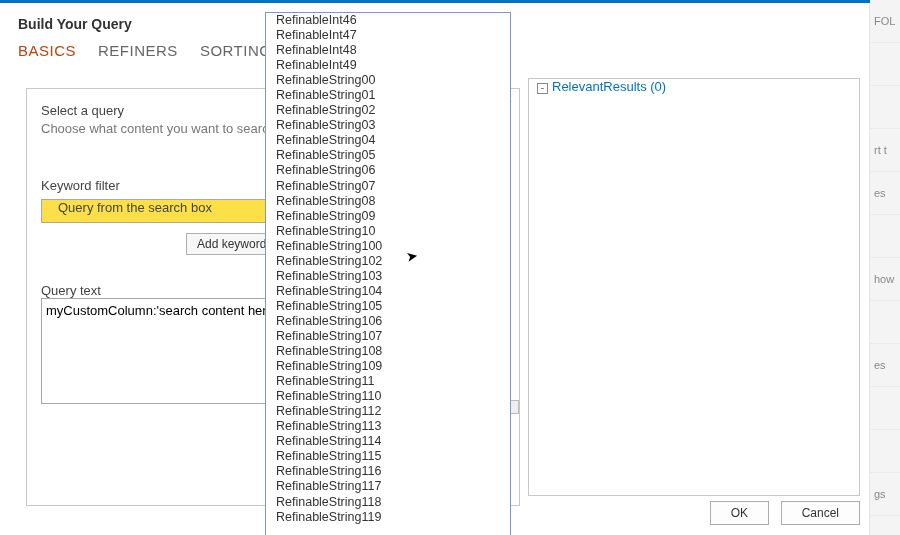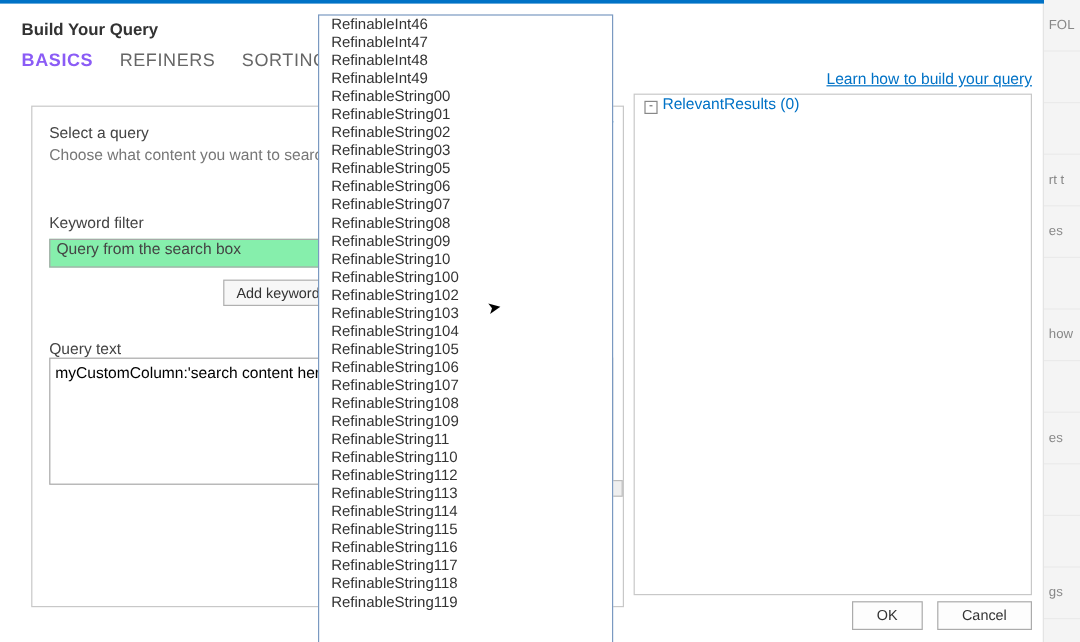--- a/index.html
+++ b/index.html
@@ -5,27 +5,27 @@
   html,body{margin:0;padding:0;font-family:"Segoe UI",Arial,sans-serif;font-size:13px;color:#444;background:#fff;width:900px;height:535px;overflow:hidden}
   .page{position:relative;width:900px;height:535px}
   .bg-strip{position:absolute;right:0;top:0;width:30px;height:535px;background:#f4f4f4;border-left:1px solid #e4e4e4}
   .bg-strip .row{height:42px;border-bottom:1px solid #eaeaea;line-height:42px;font-size:11px;padding-left:4px;color:#888;white-space:nowrap}
   .bg-strip .blue{color:#0072c6}
   .topbar{position:absolute;left:0;right:30px;top:0;height:3px;background:#0072c6}
   .dialog{position:absolute;left:8px;top:6px;right:32px;bottom:4px;background:#fff}
   h1{margin:10px 0 10px 10px;font-size:14px;font-weight:700;color:#333}
   .tabs{margin:0 0 6px 10px}
   .tabs span{display:inline-block;margin-right:22px;font-size:15px;letter-spacing:.5px;color:#666}
-  .tabs span.active{color:#8b5cf6;font-weight:700}
+  .tabs span.active{color:#c2410c;font-weight:400}
   .panel{position:absolute;left:18px;top:82px;width:492px;height:416px;border:1px solid #c8c8c8;padding:0}
   .inner{padding:14px 14px 0 14px}
   .lbl{color:#444}
   .hint{color:#777;margin-top:2px;line-height:1.35}
   .link{color:#0072c6;text-decoration:underline;cursor:pointer}
-  .select{margin-top:6px;width:225px;height:22px;border:1px solid #a8a8a8;background:#86efac;padding:0 5px;font-size:13px;position:relative}
+  .select{margin-top:6px;width:225px;height:22px;border:1px solid #a8a8a8;background:#fde047;padding:0 16px;font-size:13px;position:relative}
   .select::after{content:"";position:absolute;right:4px;top:4px;width:10px;height:12px;background:linear-gradient(#555,#555) center/6px 1px no-repeat,linear-gradient(#555,#555) center/6px 1px no-repeat;transform:none}
   .select .arrows{position:absolute;right:2px;top:1px;font-size:9px;line-height:9px;color:#555}
   .btn{display:inline-block;border:1px solid #b0b0b0;background:#f7f7f7;padding:3px 10px;font-size:12px;color:#333;cursor:pointer}
   .addkw{margin-top:10px;margin-left:145px}
   .qtext{margin-top:28px}
   textarea{width:460px;height:96px;border:1px solid #a8a8a8;font-family:inherit;font-size:13px;padding:4px;resize:none}
   .phantom-link{position:absolute;left:493px;top:82px;color:#0072c6;font-size:13px}
   .learn{position:absolute;right:8px;top:52px;color:#0072c6;font-size:13px}
   .preview{position:absolute;right:8px;top:72px;width:330px;height:416px;border:1px solid #c8c8c8}
   .preview h2{margin:6px 0 2px 8px;font-size:17px;font-weight:400;color:#333}
@@ -58,21 +58,20 @@
       <div class="row"></div>
       <div class="row">gs</div>
       <div class="row blue"></div>
     </div>
   <div class="topbar"></div>
 
   <div class="dialog">
     <h1>Build Your Query</h1>
     <div class="tabs" id="tabs"><span class="active">BASICS</span><span>REFINERS</span><span>SORTING</span><span>S</span></div>
 
-    <span class="learn link">Learn how to build your query</span>
     <span class="phantom-link link">le</span>
 
     <div class="panel">
       <div class="inner">
         <div class="lbl">Select a query</div>
         <div class="hint">
           <span>Choose what content you want to search by selecting a </span><span class="link">result source</span><span>.</span>
         </div>
 
         <div style="margin-top:40px" class="lbl">Keyword filter</div>
@@ -106,20 +105,21 @@
 
   <div class="dd" id="dd">
       <div class="item">RefinableInt46</div>
       <div class="item">RefinableInt47</div>
       <div class="item">RefinableInt48</div>
       <div class="item">RefinableInt49</div>
       <div class="item">RefinableString00</div>
       <div class="item">RefinableString01</div>
       <div class="item">RefinableString02</div>
       <div class="item">RefinableString03</div>
+      <div class="item">RefinableString04</div>
       <div class="item">RefinableString05</div>
       <div class="item">RefinableString06</div>
       <div class="item">RefinableString07</div>
       <div class="item">RefinableString08</div>
       <div class="item">RefinableString09</div>
       <div class="item">RefinableString10</div>
       <div class="item">RefinableString100</div>
       <div class="item">RefinableString102</div>
       <div class="item">RefinableString103</div>
       <div class="item">RefinableString104</div>

